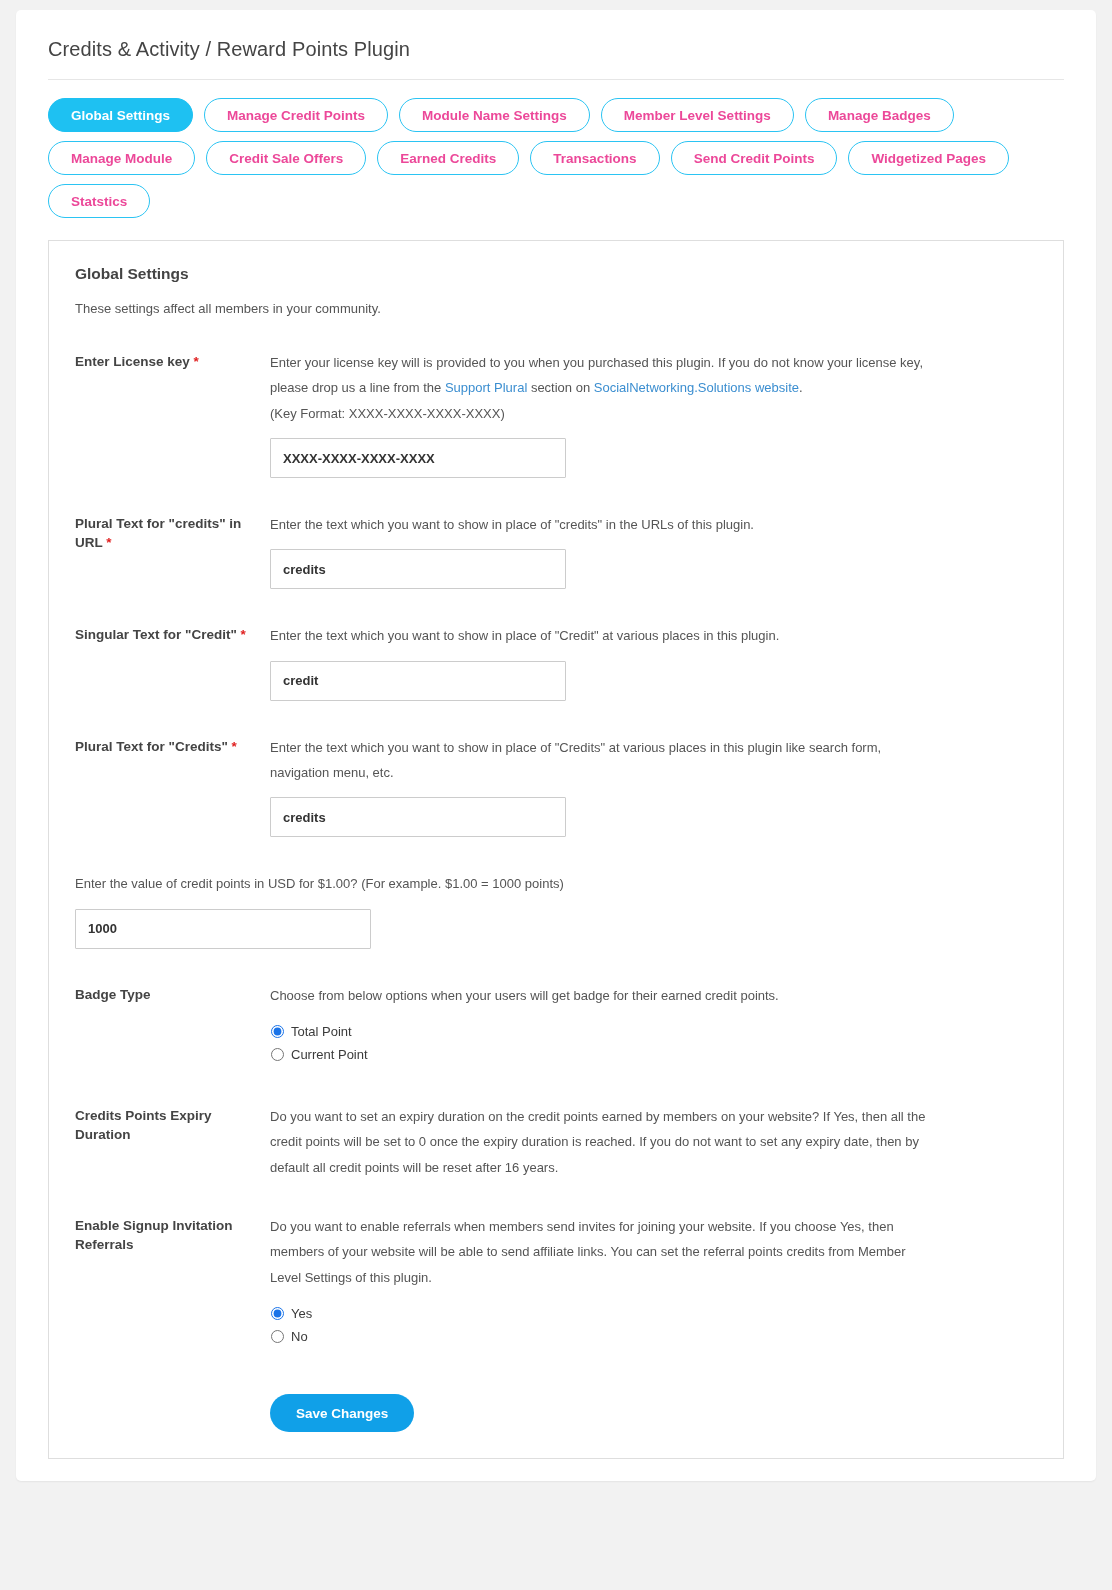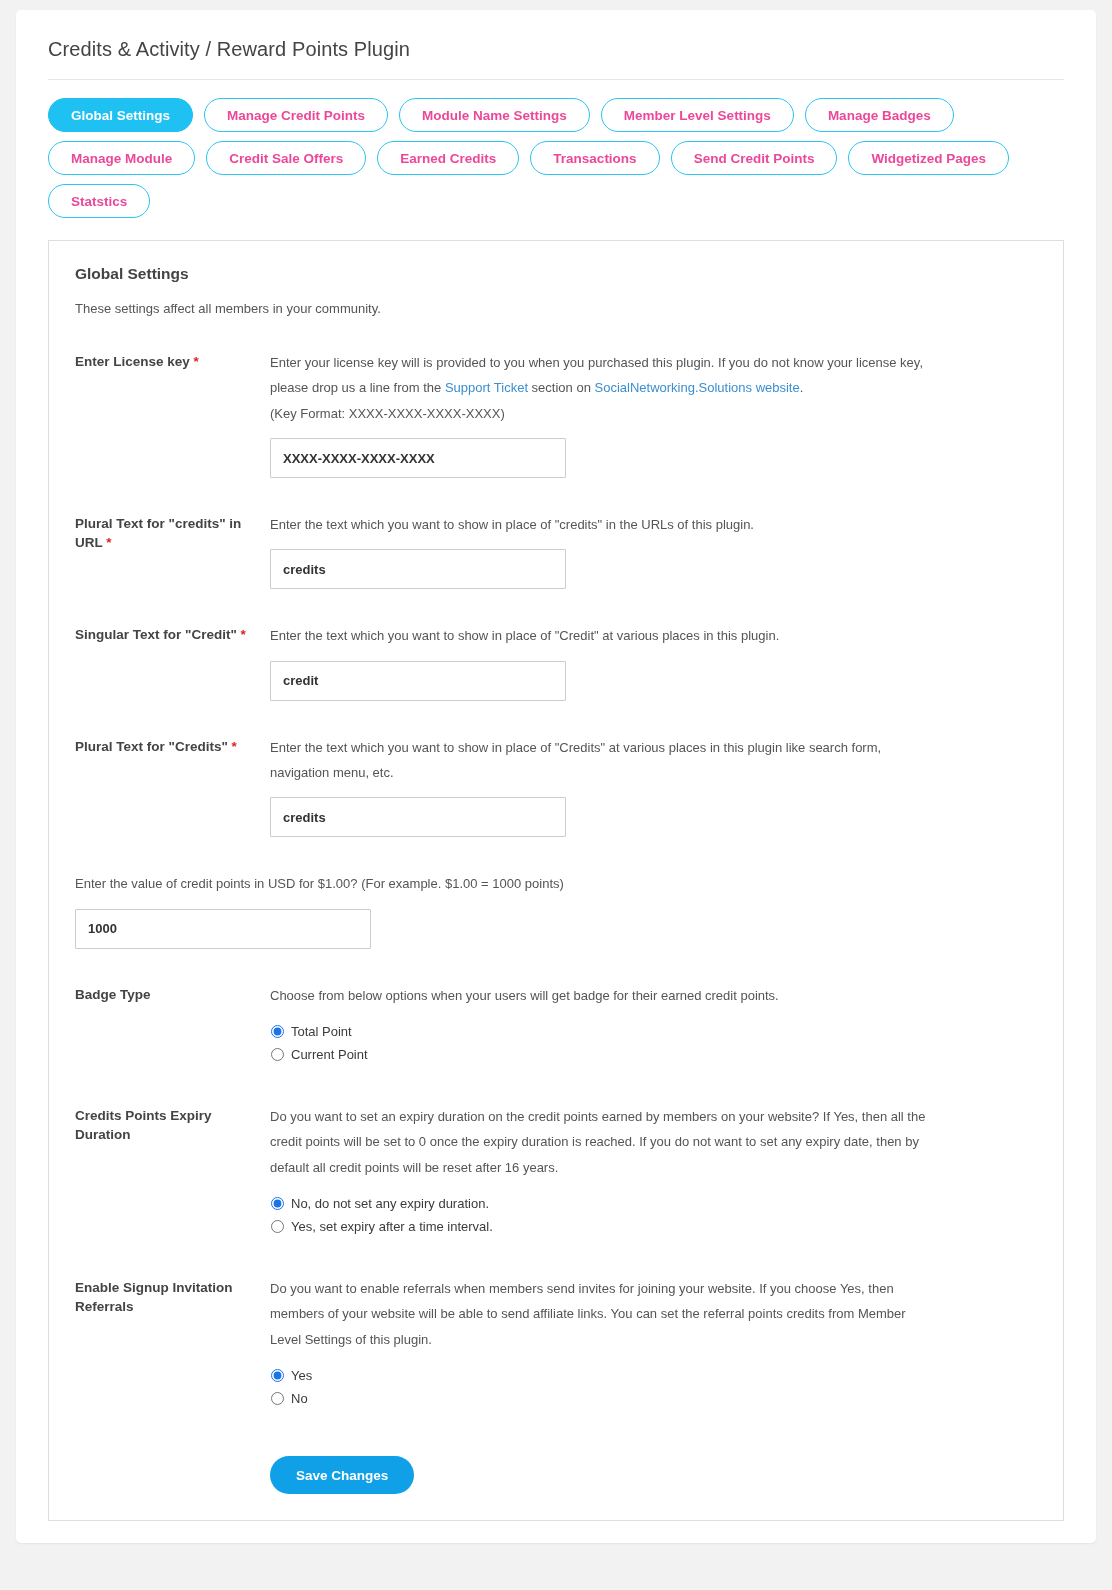--- a/index.html
+++ b/index.html
@@ -204,21 +204,21 @@
       <div class="section-title">Global Settings</div>
       <div class="section-subtitle">These settings affect all members in your community.</div>
 
       <div class="field-row">
         <div class="field-label">
           <span>Enter License key</span>
           <span class="req">*</span>
         </div>
         <div class="field-body">
           <p class="desc">
-            <span>Enter your license key will is provided to you when you purchased this plugin. If you do not know your license key, please drop us a line from the </span><a href="#">Support Ticket</a><span> section on </span><a href="#">SocialNetworking.Solutions website</a><span>.</span>
+            <span>Enter your license key will is provided to you when you purchased this plugin. If you do not know your license key, please drop us a line from the </span><a href="#">Support Plural</a><span> section on </span><a href="#">SocialNetworking.Solutions website</a><span>.</span>
           </p>
           <p class="keyfmt">(Key Format: XXXX-XXXX-XXXX-XXXX)</p>
           <input class="text-input" type="text" value="XXXX-XXXX-XXXX-XXXX" style="">
         </div>
       </div>
 
       <div class="field-row">
         <div class="field-label">
           <span>Plural Text for "credits" in URL</span>
           <span class="req">*</span>
@@ -278,30 +278,20 @@
         </div>
       </div>
 
       <div class="field-row">
         <div class="field-label">
           <span>Credits Points Expiry Duration</span>
           <span class="req"></span>
         </div>
         <div class="field-body">
           <p class="desc">Do you want to set an expiry duration on the credit points earned by members on your website? If Yes, then all the credit points will be set to 0 once the expiry duration is reached. If you do not want to set any expiry date, then by default all credit points will be reset after 16 years.</p>
-          <div class="radio-group">
-              <div class="radio-row">
-                <input type="radio" name="expiry_duration" id="expiry_duration-0" checked="" style="">
-                <label for="expiry_duration-0">No, do not set any expiry duration.</label>
-              </div>
-              <div class="radio-row">
-                <input type="radio" name="expiry_duration" id="expiry_duration-1" style="">
-                <label for="expiry_duration-1">Yes, set expiry after a time interval.</label>
-              </div>
-            </div>
         </div>
       </div>
 
       <div class="field-row">
         <div class="field-label">
           <span>Enable Signup Invitation Referrals</span>
           <span class="req"></span>
         </div>
         <div class="field-body">
           <p class="desc">Do you want to enable referrals when members send invites for joining your website. If you choose Yes, then members of your website will be able to send affiliate links. You can set the referral points credits from Member Level Settings of this plugin.</p>

